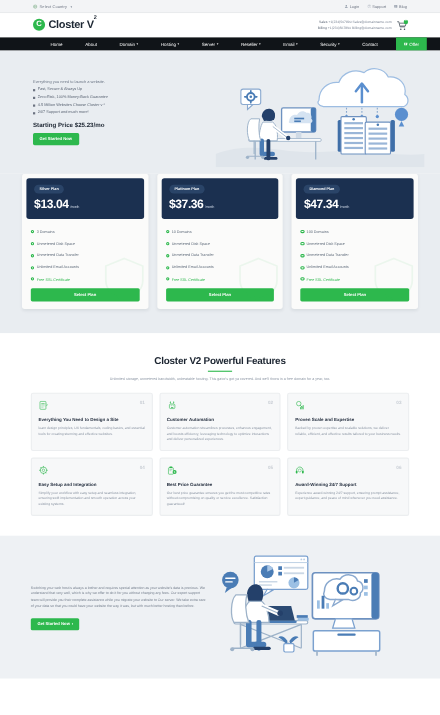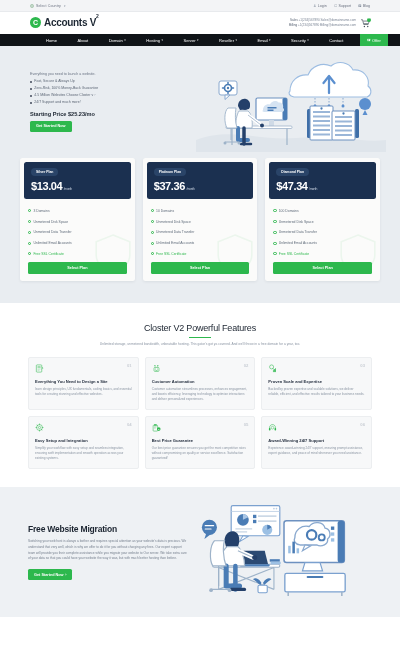--- a/index.html
+++ b/index.html
@@ -130,21 +130,21 @@
     font-size:3.8px; font-weight:bold; padding:4px 0; border-radius:1.5px; border:none;
     margin-top:3px;
   }
   .plan-watermark {
     position:absolute; right:2px; bottom:8px; width:40px; height:40px;
     opacity:.07; pointer-events:none;
   }
 
   
   .features { background:#ffffff; padding:20px 28px 18px; }
-  .sec-title { text-align:center; font-size:9px; font-weight:normal; color:#1b2430; letter-spacing:-0.2px; }
+  .sec-title { text-align:center; font-size:9px; font-weight:bold; color:#1b2430; letter-spacing:-0.2px; }
   .sec-rule { width:22px; height:1px; background:#2db84d; margin:4px auto 4px; }
   .sec-sub {
     text-align:center; font-size:3.3px; color:#8b95a3; line-height:1.6;
     max-width:230px; margin:0 auto 9px;
   }
   .fgrid { display:grid; grid-template-columns:repeat(3,1fr); gap:6px; }
   .fcard {
     background:#f7f8f9; border:0.5px solid #eceef0; border-radius:2px;
     padding:6px 6px 7px; position:relative; min-height:52px;
   }
@@ -208,21 +208,21 @@
       </a>
     </div>
   </div>
 
   <div class="header">
     <div class="brand">
       <div class="brand-mark">
         <span>C</span>
       </div>
       <div class="brand-text">
-        <span>Accounts V</span><sup>2</sup>
+        <span>Closter V</span><sup>2</sup>
       </div>
     </div>
     <div class="head-right">
       <div class="contact-lines">
         <div class="cl-row">
           <b>Sales</b>
           <span>+1(234)567890</span>
           <a>Sales@domainname.com</a>
         </div>
         <div class="cl-row">
@@ -600,21 +600,20 @@
         </svg>
         <div class="fcard-title">Award-Winning 24/7 Support</div>
         <div class="fcard-text">Experience award-winning 24/7 support, ensuring prompt assistance, expert guidance, and peace of mind whenever you need assistance.</div>
       </div>
 
     </div>
   </div>
 
   <div class="migration">
     <div class="mig-left">
-      <div class="mig-title">Free Website Migration</div>
       <div class="mig-text">Switching your web host is always a bother and requires special attention as your website's data is precious. We understand that very well, which is why we offer to do it for you without charging any fees. Our expert support team will provide you their complete assistance while you migrate your website to Our server. We take extra care of your data so that you could have your website the way it was, but with much better hosting than before.</div>
       <button class="btn-green">
         <span>Get Started Now</span>
         <span>›</span>
       </button>
     </div>
 
     <svg class="mig-art" viewBox="0 0 210 120">
 
       <rect x="42" y="4" width="58" height="36" rx="2" fill="#ffffff" stroke="#7ba1cf" stroke-width="1.4"></rect>

